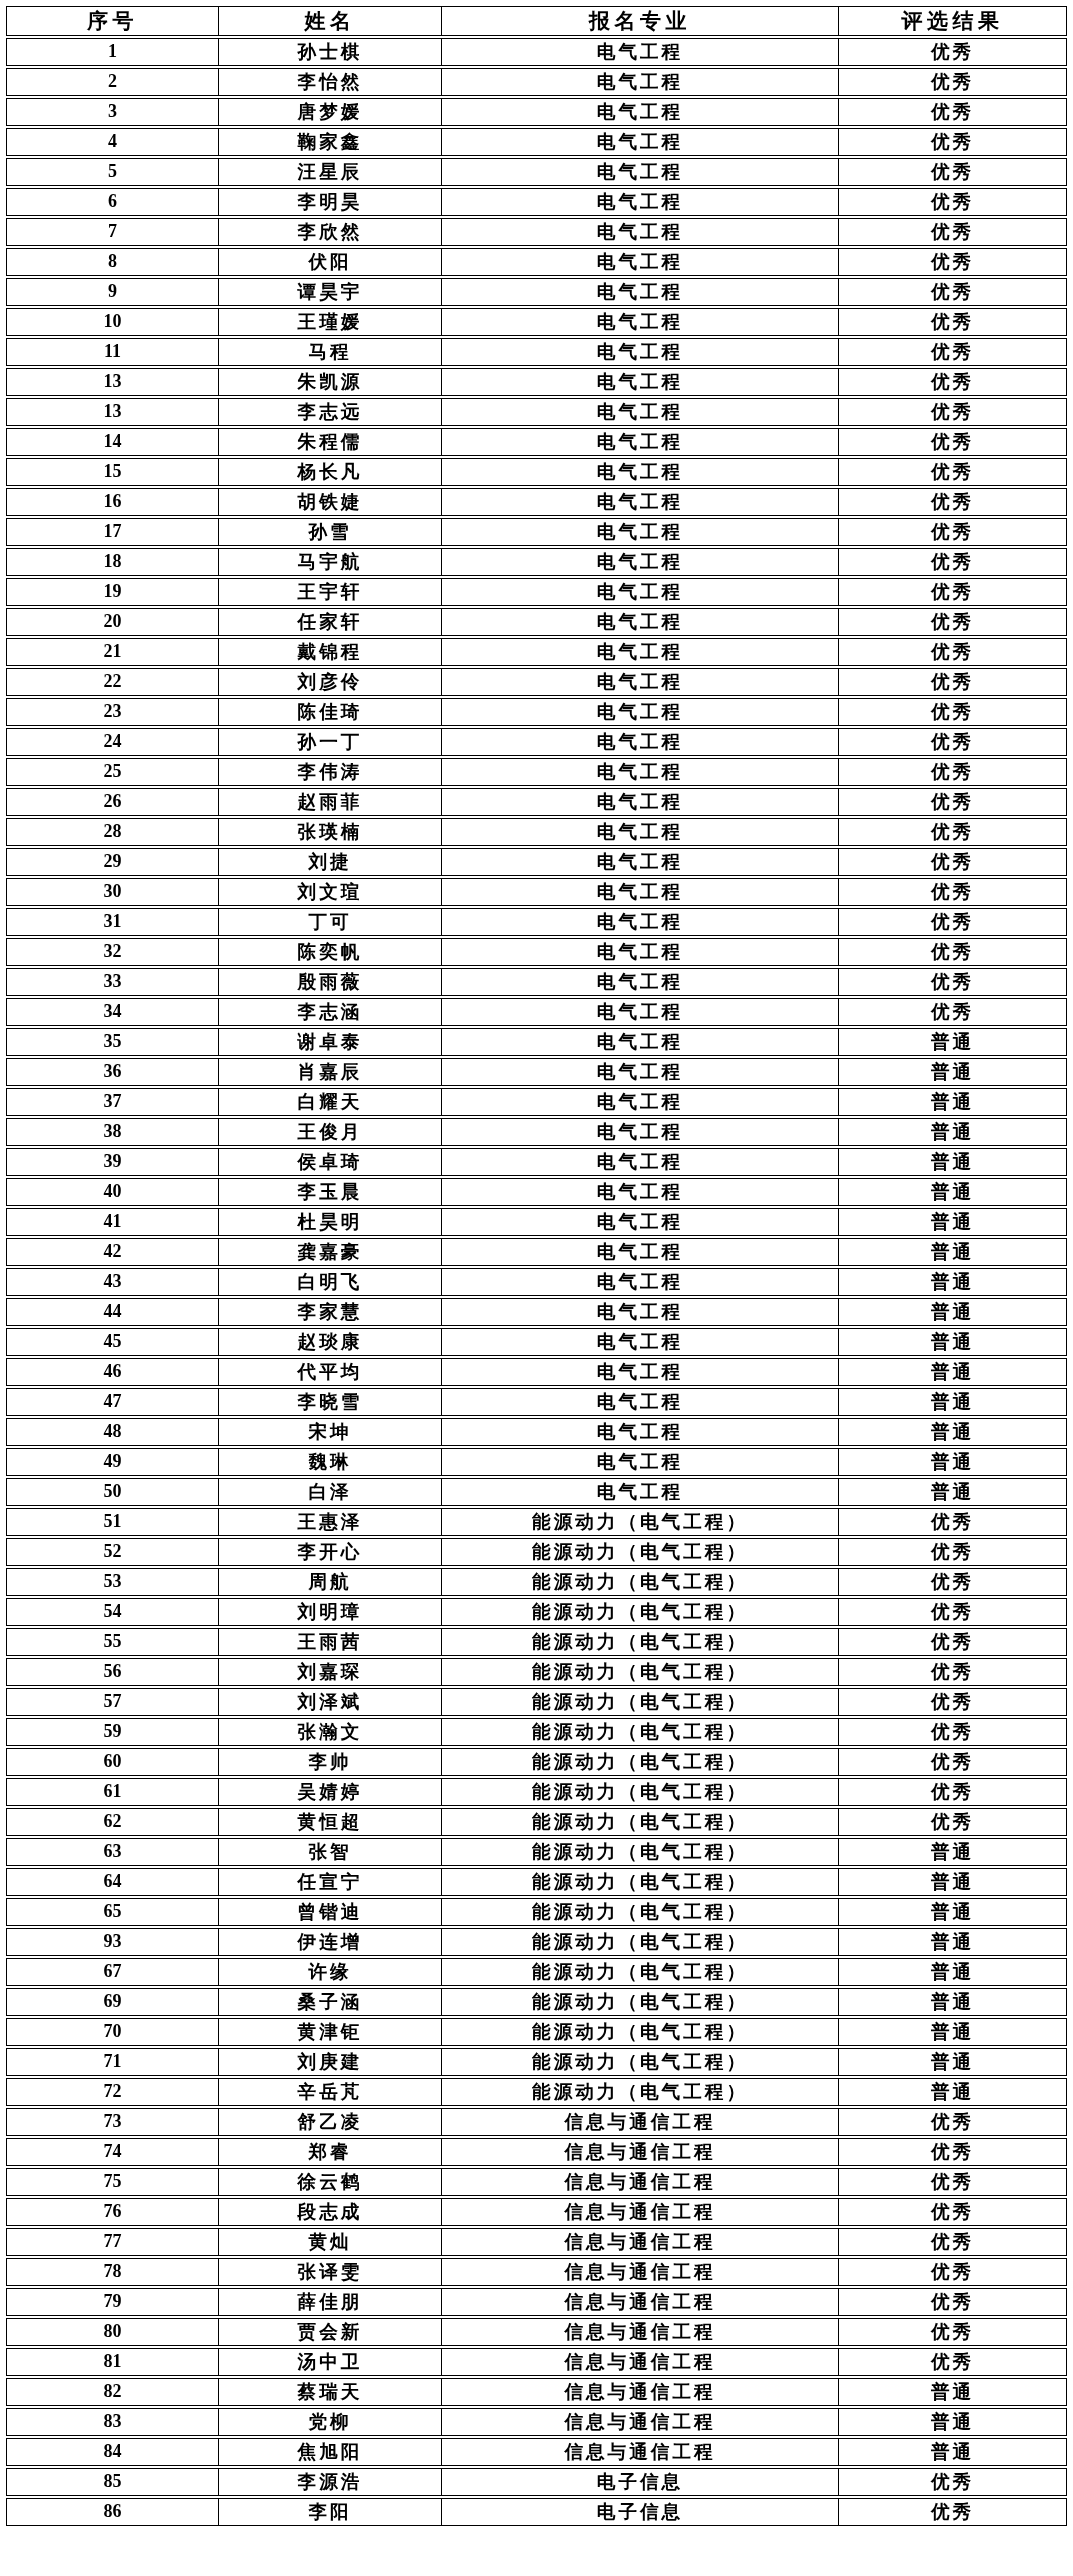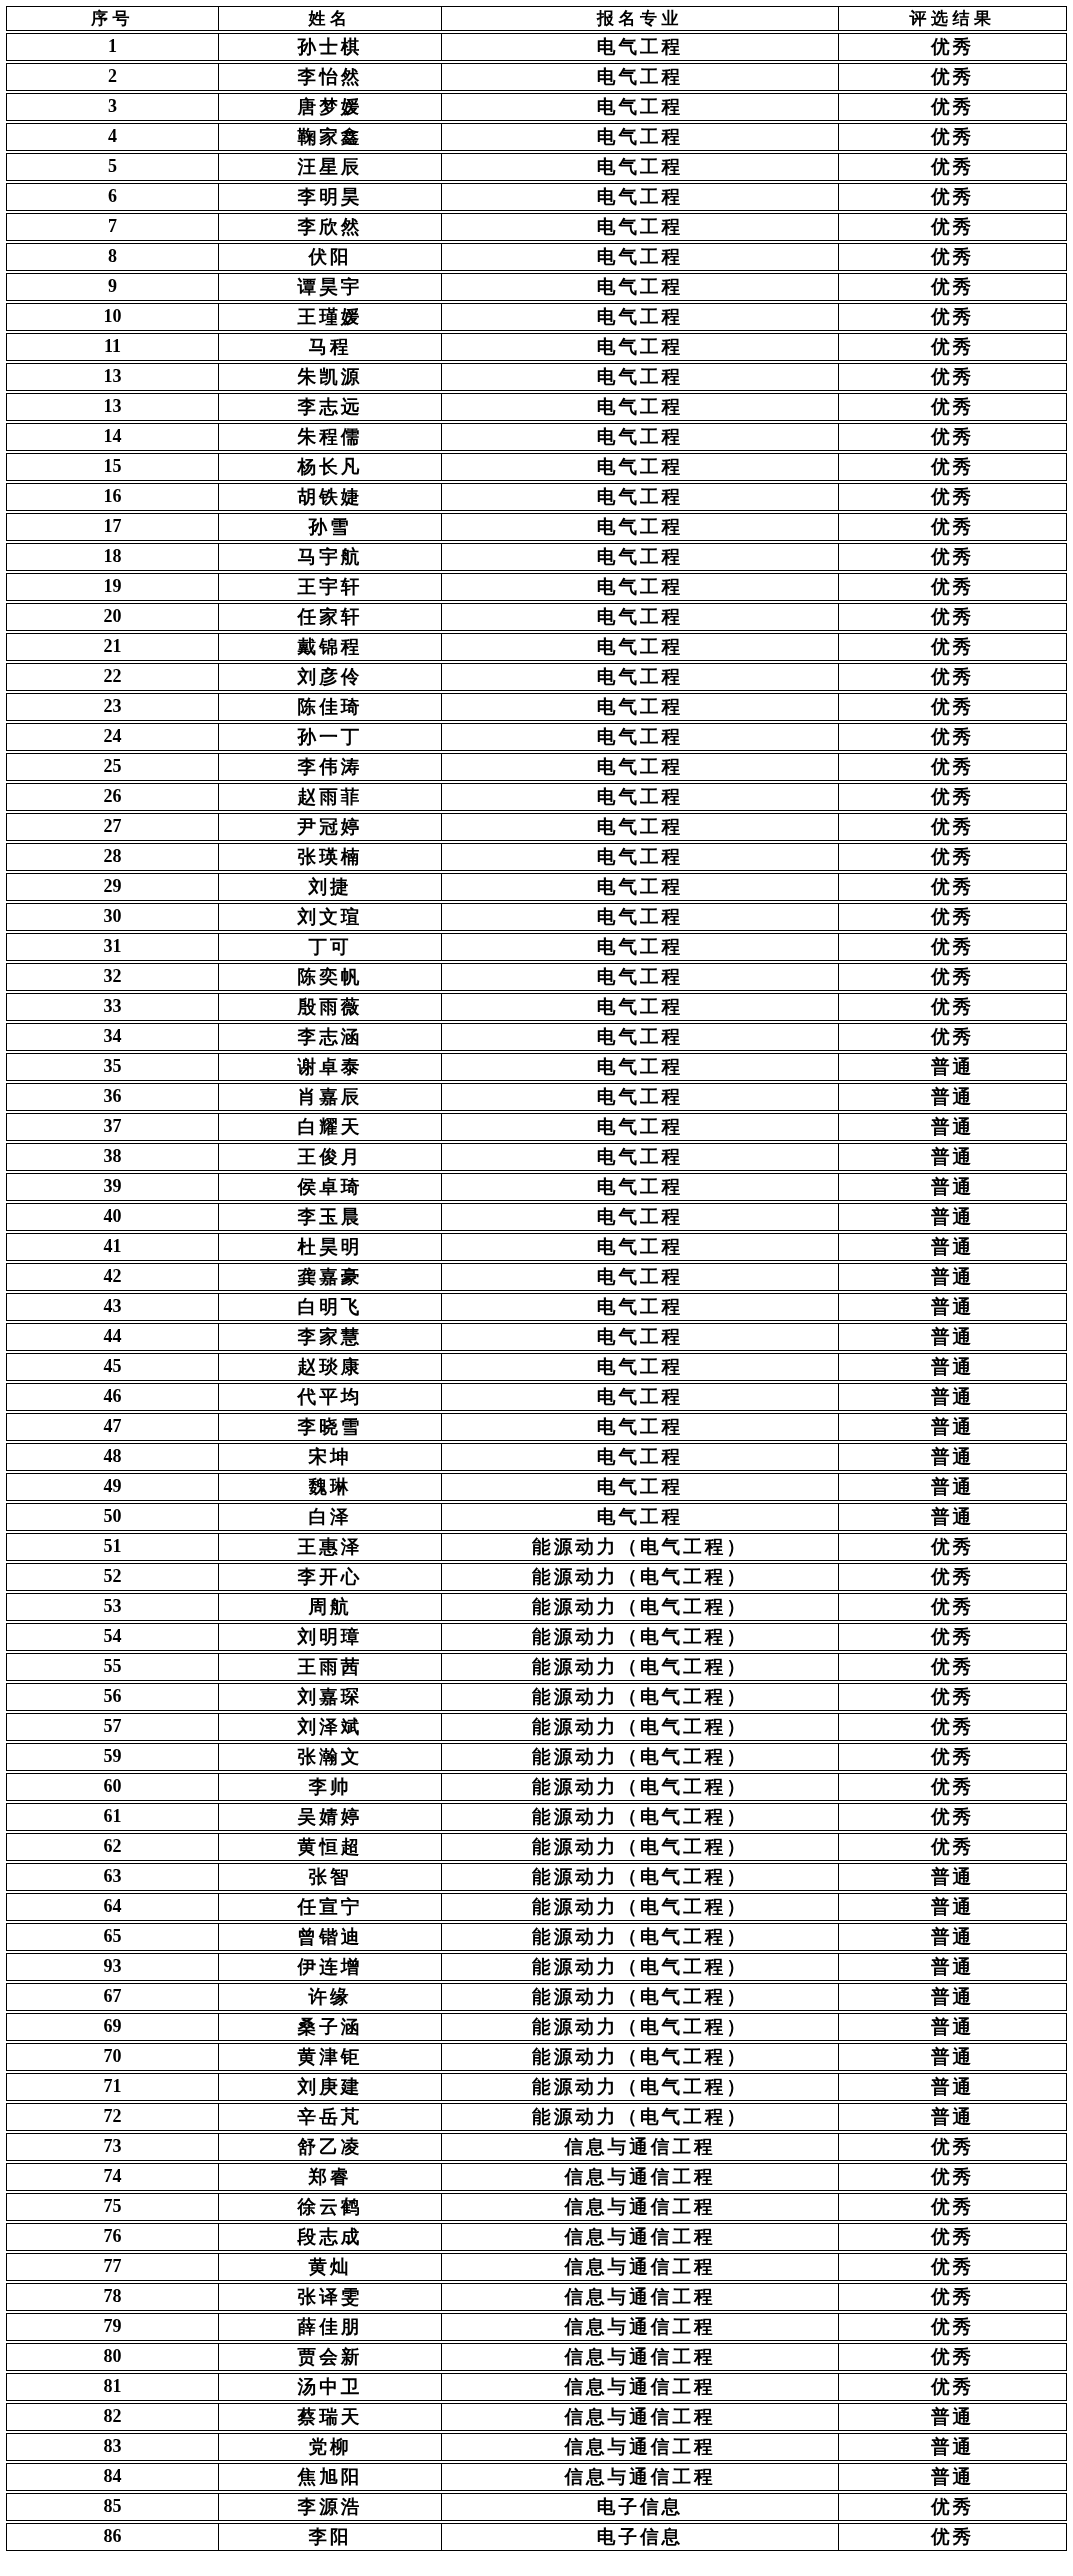--- a/index.html
+++ b/index.html
@@ -32,21 +32,21 @@
     text-align: center;
     vertical-align: middle;
     color: #000;
     font-weight: bold;
     overflow: hidden;
     white-space: nowrap;
   }
   th:last-child, td:last-child { border-right: 1.5px solid #000; }
   th {
     height: 25px;
-    font-size: 17px;
+    font-size: 21px;
     letter-spacing: 4.5px;
   }
   td {
     height: 25px;
     font-size: 18.6px;
     letter-spacing: 3px;
   }
   td:first-child {
     font-size: 18px;
     letter-spacing: 0;
@@ -223,26 +223,20 @@
           <td>电气工程</td>
           <td>优秀</td>
         </tr>
         <tr>
           <td>26</td>
           <td>赵雨菲</td>
           <td>电气工程</td>
           <td>优秀</td>
         </tr>
         <tr>
-          <td>27</td>
-          <td>尹冠婷</td>
-          <td>电气工程</td>
-          <td>优秀</td>
-        </tr>
-        <tr>
           <td>28</td>
           <td>张瑛楠</td>
           <td>电气工程</td>
           <td>优秀</td>
         </tr>
         <tr>
           <td>29</td>
           <td>刘捷</td>
           <td>电气工程</td>
           <td>优秀</td>

